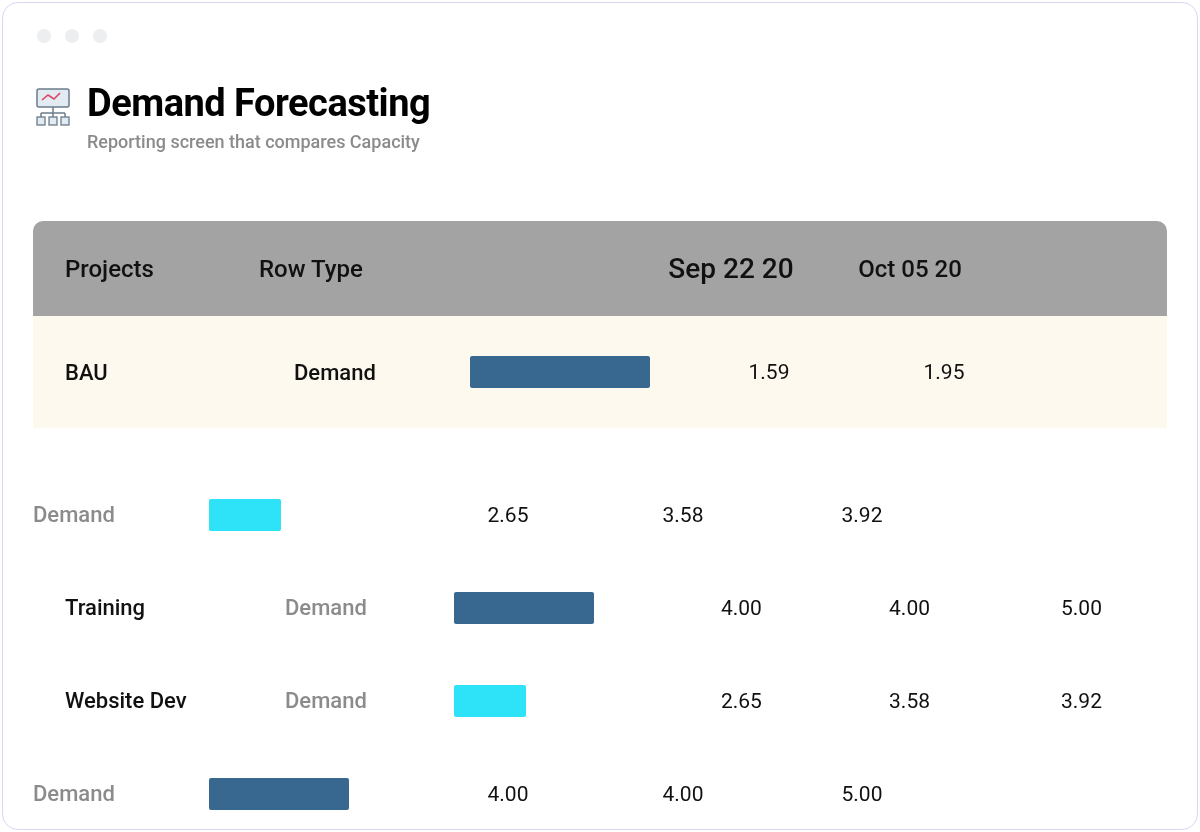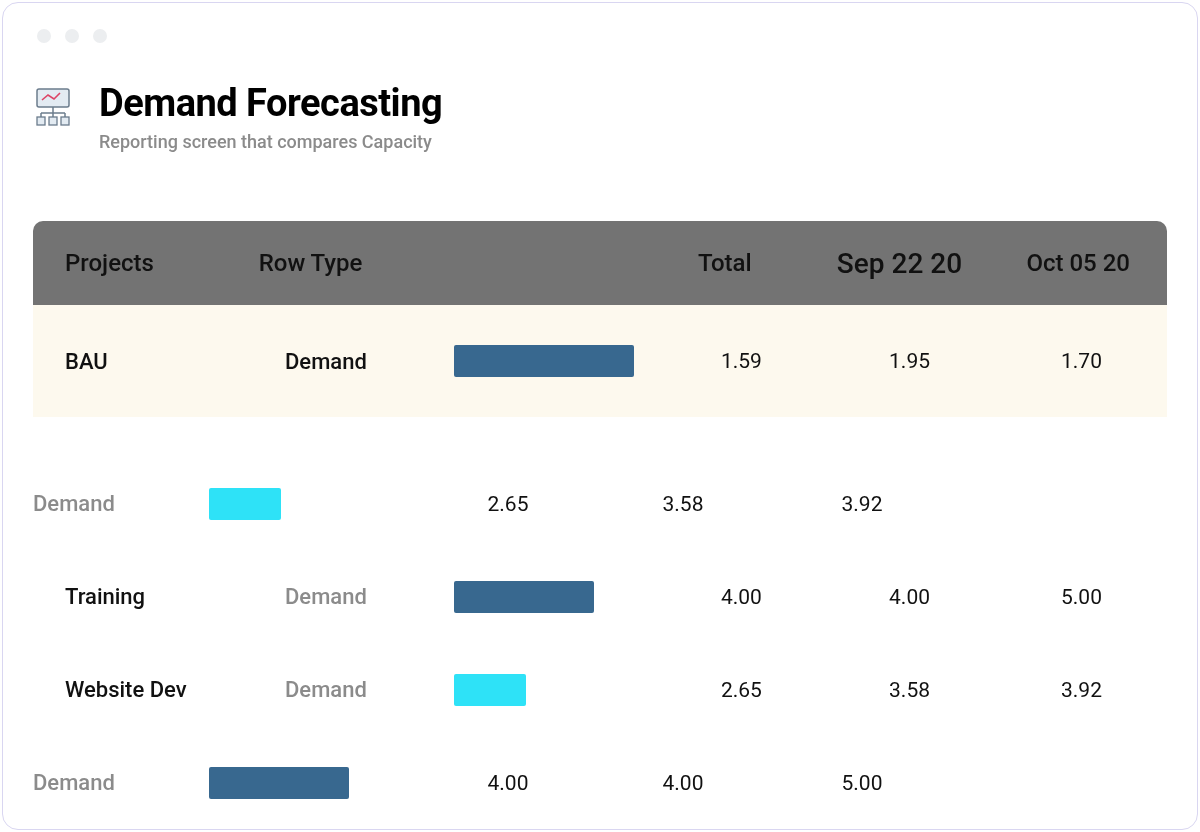--- a/index.html
+++ b/index.html
@@ -32,21 +32,21 @@
     height: 14px;
     border-radius: 50%;
     background: #eceef0;
   }
   .header {
     position: absolute;
     top: 78px;
     left: 30px;
     display: flex;
     align-items: flex-start;
-    gap: 26px;
+    gap: 14px;
   }
   .header-icon {
     width: 40px;
     height: 40px;
     margin-top: 6px;
     flex-shrink: 0;
   }
   .title {
     font-size: 38px;
     font-weight: 700;
@@ -61,22 +61,22 @@
   }
   .table-wrap {
     position: absolute;
     top: 218px;
     left: 30px;
     right: 30px;
   }
   .thead-row {
     display: flex;
     align-items: center;
-    height: 84px;
-    background: #737373;
+    height: 95px;
+    background: #a3a3a3;
     border-radius: 10px 10px 0 0;
   }
   .col { padding: 0 8px; }
   .col-projects { width: 218px; padding-left: 32px; font-size: 24px; font-weight: 500; color:#111;}
   .col-rowtype  { width: 174px; font-size: 24px; font-weight: 500; color:#111;}
   .col-bar      { width: 216px; }
   .col-total    { width: 170px; text-align: center; font-size: 24px; font-weight: 500; color:#111;}
   .col-date1    { width: 180px; text-align: center; font-size: 28px; font-weight: 500; color:#111;}
   .col-date2    { width: 178px; text-align: center; font-size: 24px; font-weight: 500; color:#111;}
   .hsep { position: relative; }
@@ -141,34 +141,32 @@
       <div class="title">Demand Forecasting</div>
       <div class="subtitle">Reporting screen that compares Capacity</div>
     </div>
   </div>
 
   <div class="table-wrap">
     <div class="thead-row">
       <div class="col col-projects">Projects</div>
       <div class="col col-rowtype">Row Type</div>
       <div class="col col-bar"></div>
-      <div class="col col-total hsep">Total</div>
       <div class="col col-date1 hsep">Sep 22 20</div>
       <div class="col col-date2 hsep">Oct 05 20</div>
     </div>
     <div id="rows-container">
         <div class="tbody-row selected">
           <div class="cell-project">BAU</div>
           <div class="cell-rowtype rowtype-strong">Demand</div>
           <div class="cell-bar">
             <div class="bar bar-dark" style="width: 180px;"></div>
           </div>
           <div class="cell-total">1.59</div>
           <div class="cell-d1">1.95</div>
-          <div class="cell-d2">1.70</div>
         </div>
         <div class="spacer"></div>
         <div class="tbody-row">
           <div class="cell-rowtype rowtype-muted">Demand</div>
           <div class="cell-bar">
             <div class="bar bar-light" style="width: 72px;"></div>
           </div>
           <div class="cell-total">2.65</div>
           <div class="cell-d1">3.58</div>
           <div class="cell-d2">3.92</div>

